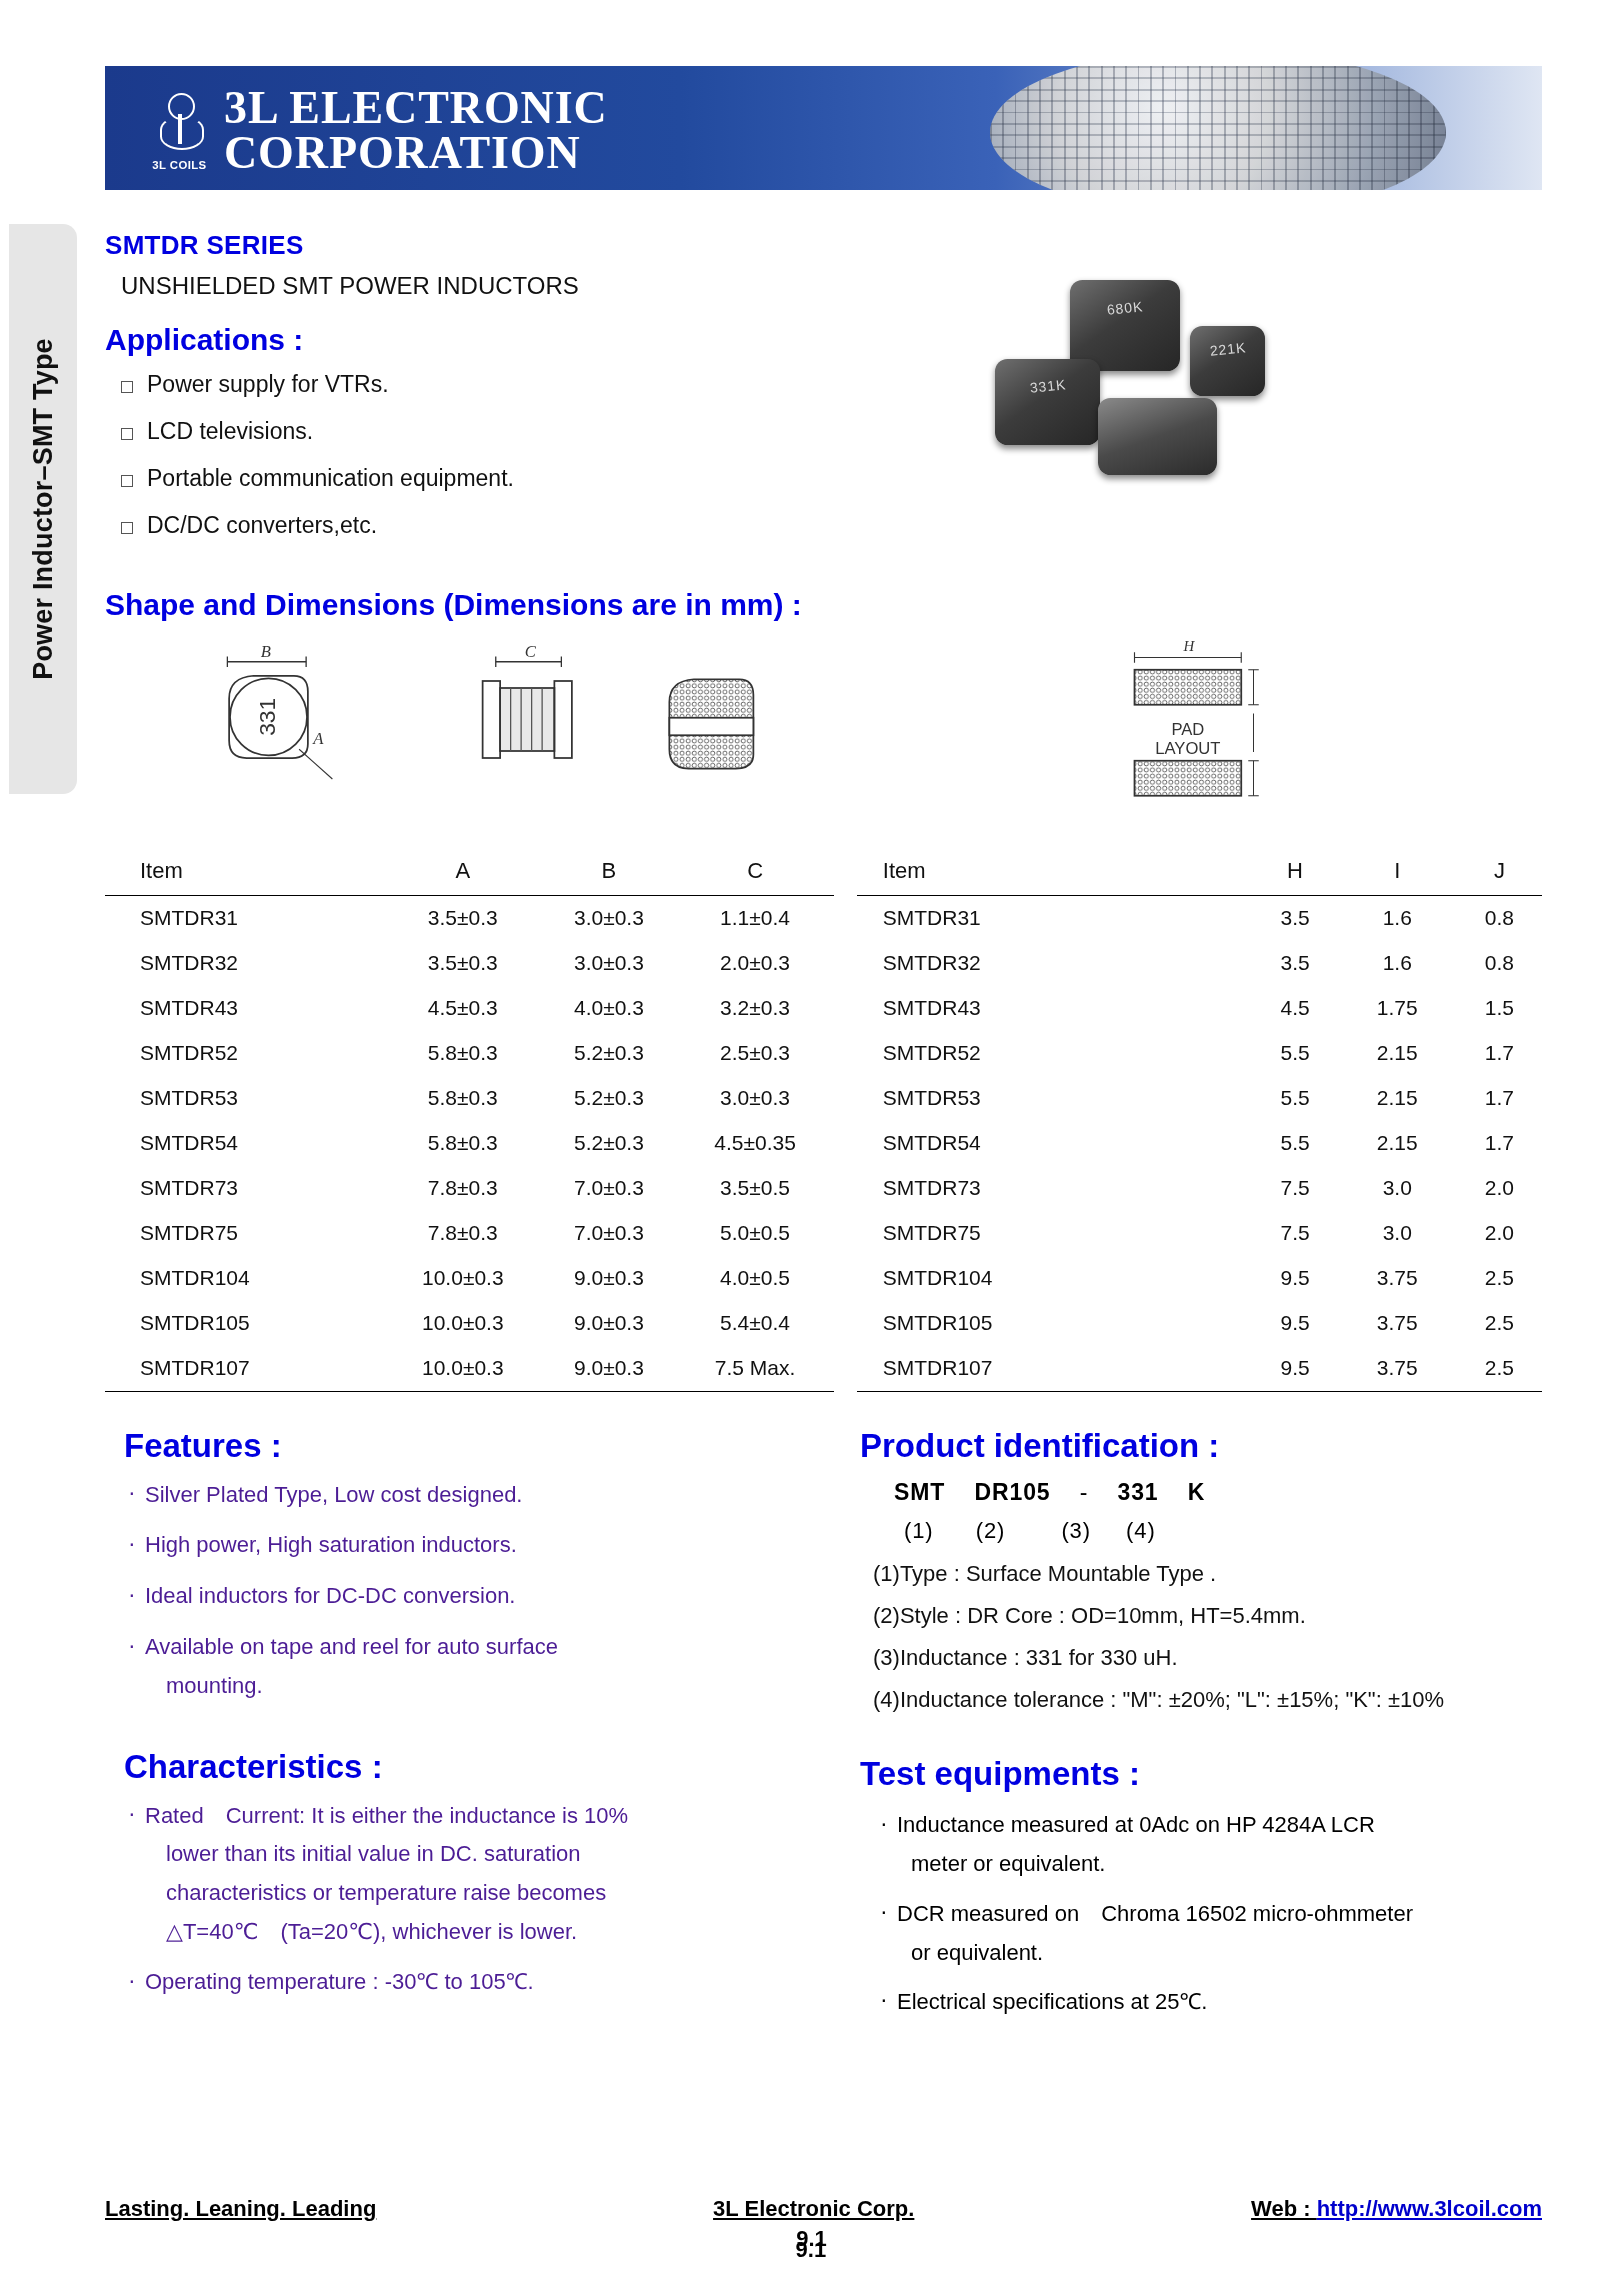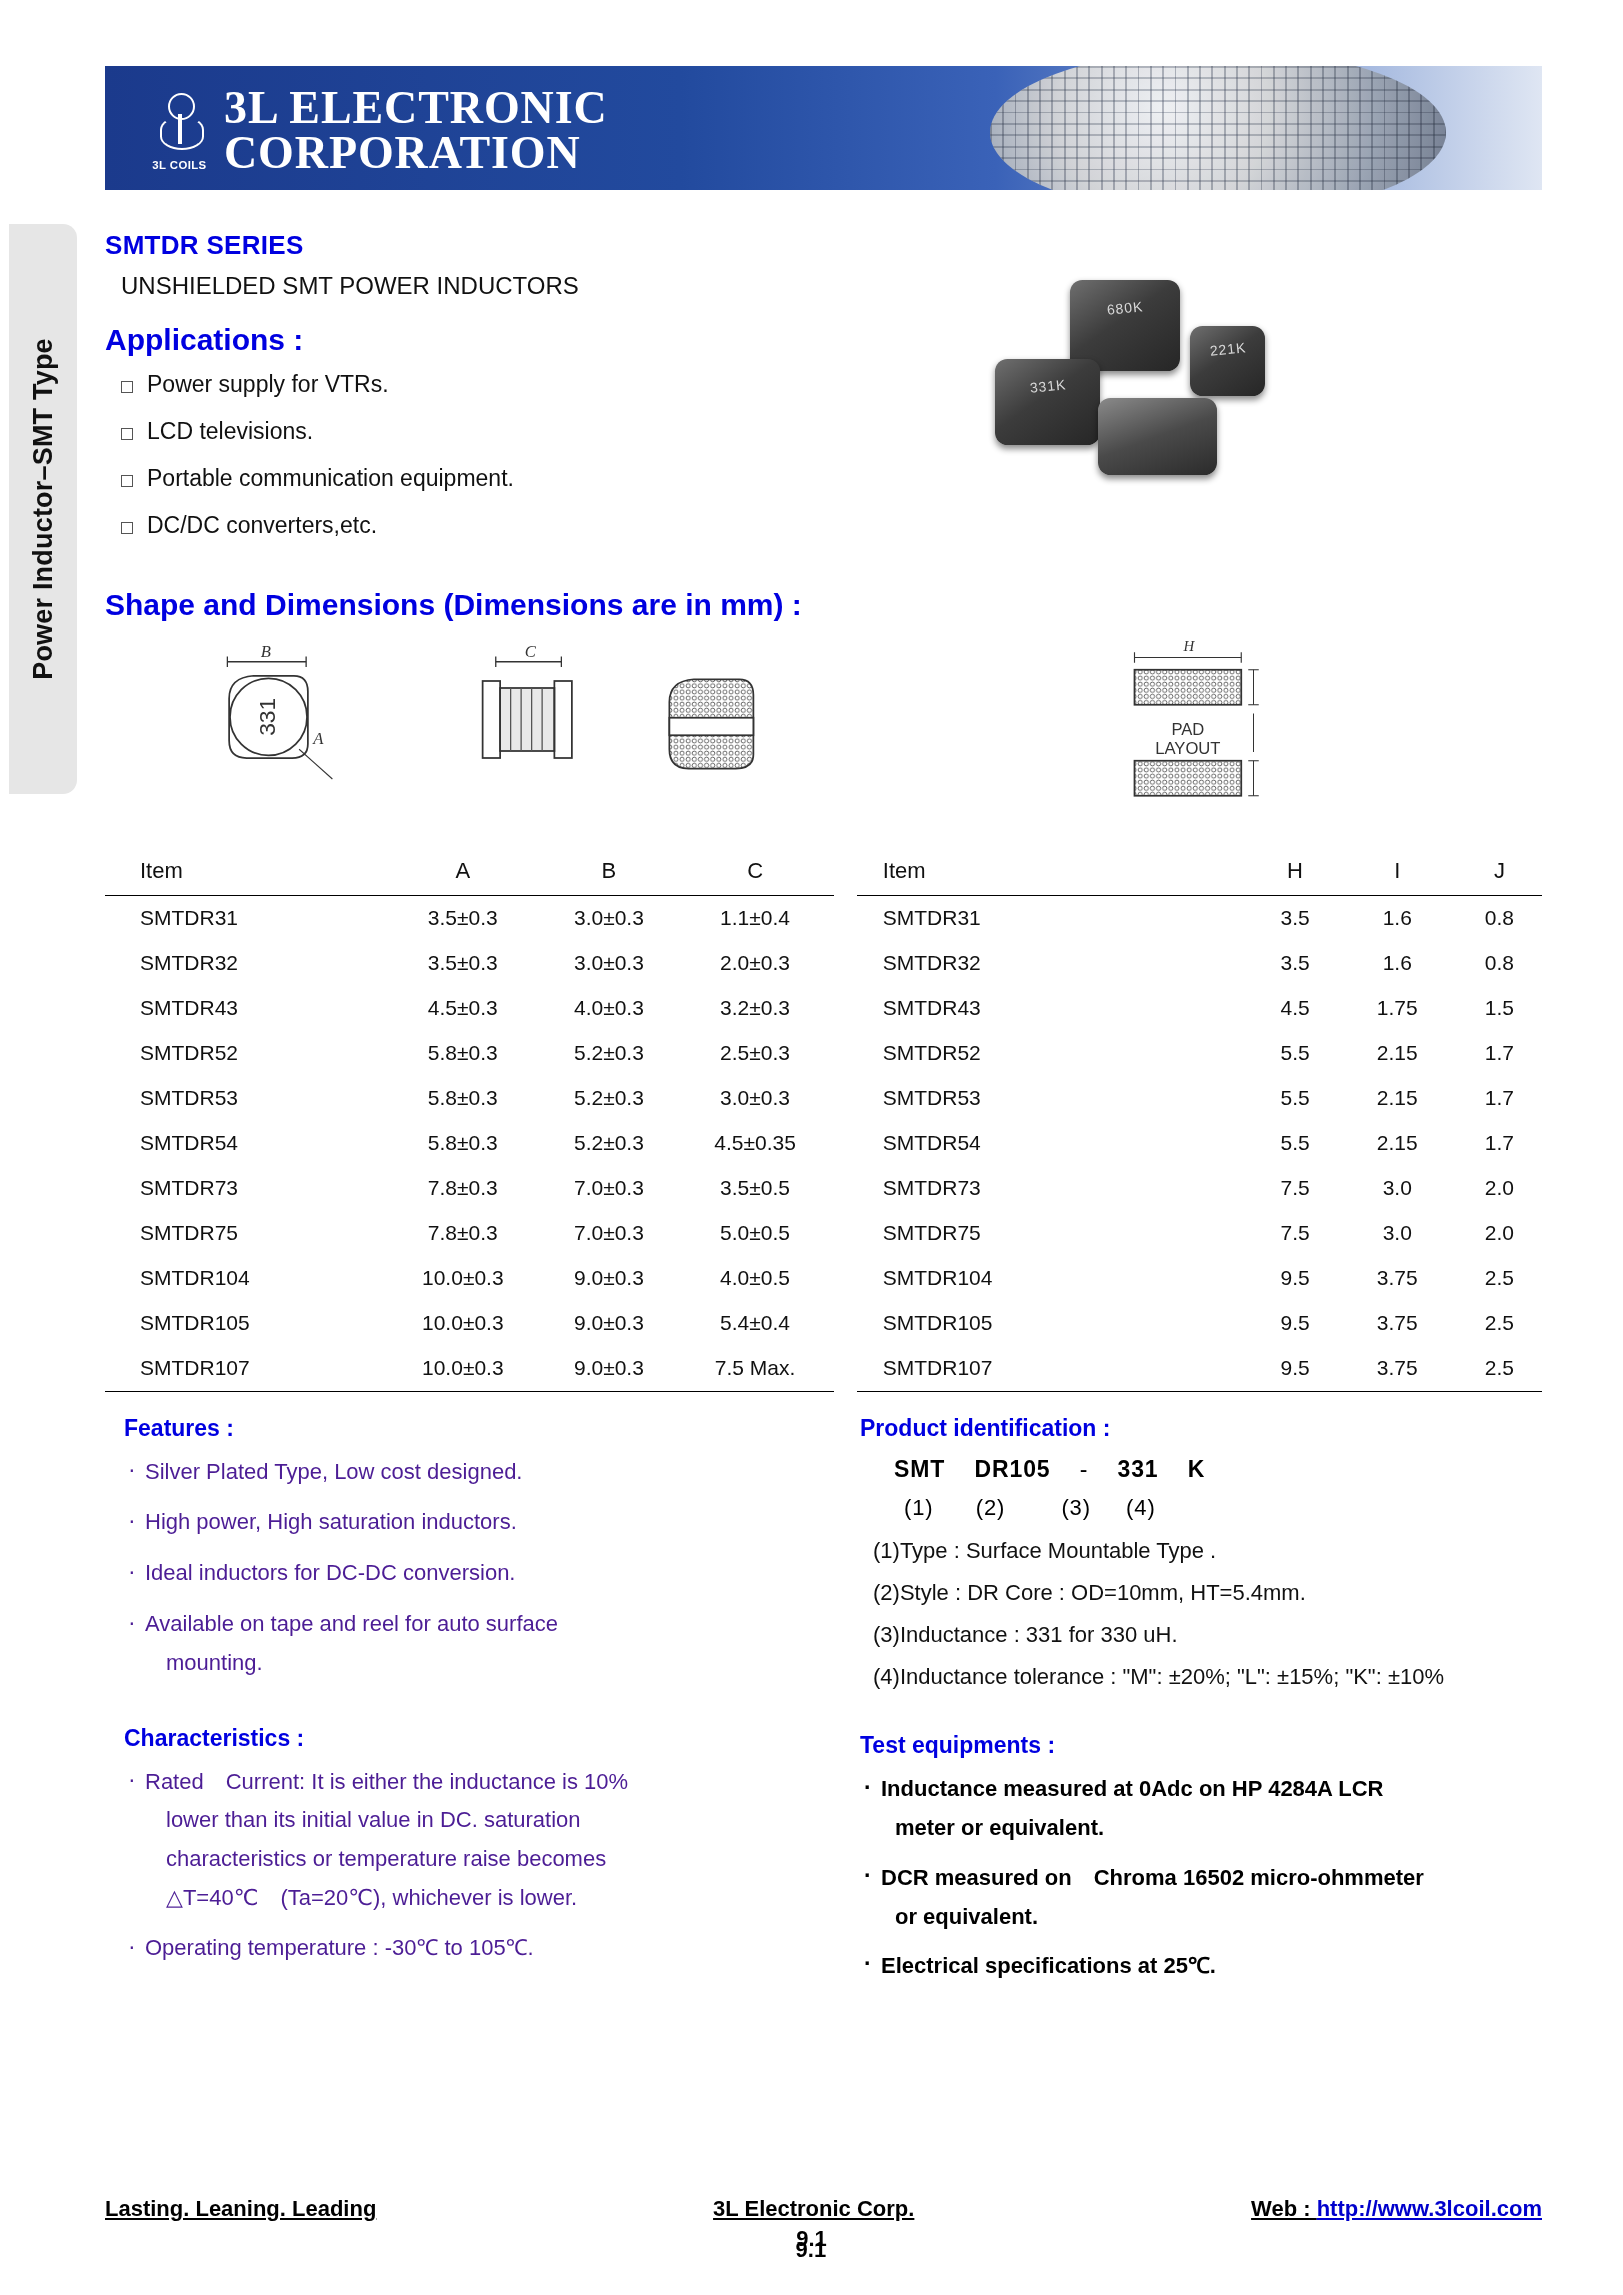--- a/index.html
+++ b/index.html
@@ -270,22 +270,22 @@
   
   .lower {
     display: flex;
     margin-top: 23px;
   }
   .col-left  { width: 736px; }
   .col-right { width: 701px; }
   .blue-head {
     color: #0000e0;
     font-weight: bold;
-    font-size: 23px;
-    margin: 0 0 14px 19px;
+    font-size: 33px;
+    margin: 12px 0 14px 19px;
   }
   ul.dots {
     list-style: none;
     margin: 0;
     padding: 0;
   }
   ul.dots li {
     position: relative;
     font-size: 22px;
     padding-left: 40px;
@@ -317,23 +317,22 @@
     margin: 12.3px 0 17.5px 63px;
     letter-spacing: 0.9px;
   }
   .pid-desc {
     font-size: 22px;
     margin: 0 0 16px 32px;
     color: #111;
   }
   .plain-list {
     list-style: none;
-    margin: 0;
+    margin: 16px;
     padding: 0;
-    font-weight: bold;
   }
   .plain-list li {
     position: relative;
     font-size: 22px;
     padding-left: 40px;
     margin-bottom: 17.5px;
     line-height: 1.45;
   }
   .plain-list li::before {
     content: "·";

